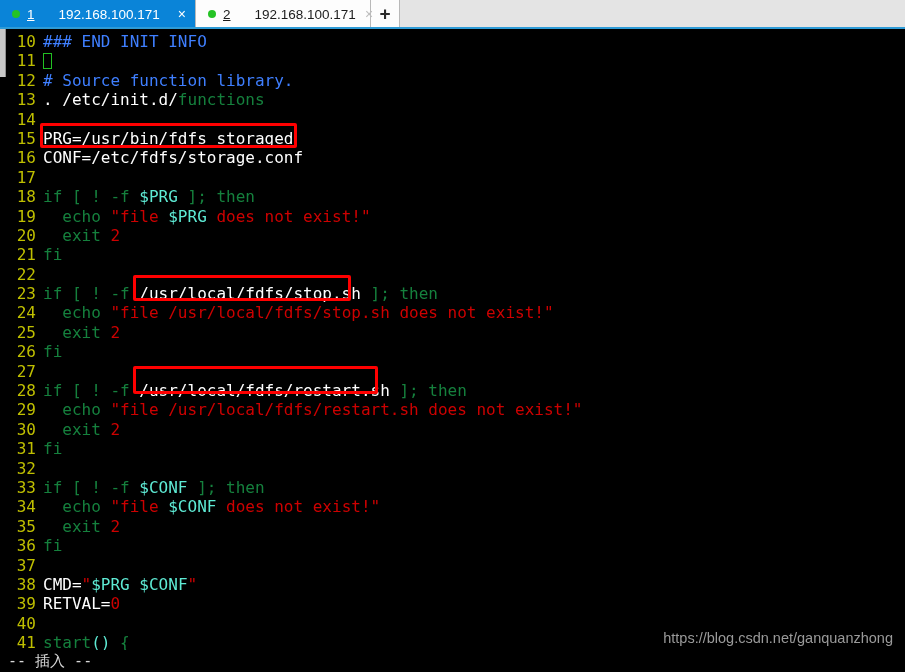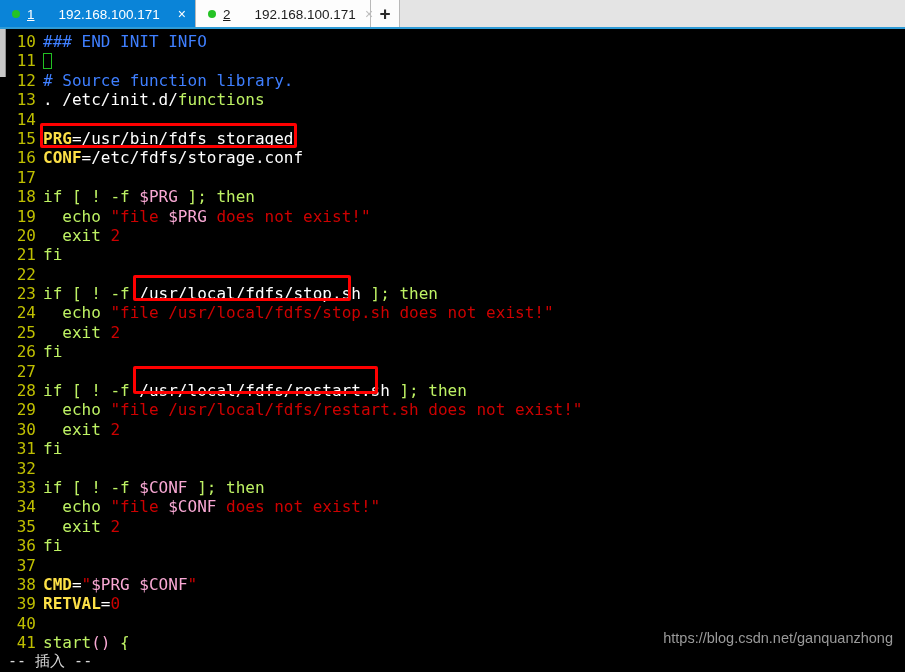--- a/index.html
+++ b/index.html
@@ -146,24 +146,24 @@
     display: inline-block;
     width: 36px;
     text-align: right;
     color: #bfbf00;
     margin-right: 7px;
   }
 
   
   .c-white   { color: #ffffff; }
   .c-blue    { color: #3f7fff; }
-  .c-cyan    { color: #fde047; font-weight: bold; }
-  .c-yellow  { color: #bef264; }
+  .c-cyan    { color: #ffffff; }
+  .c-yellow  { color: #15803d; }
   .c-red     { color: #cd0000; }
-  .c-magenta { color: #f9a8d4; }
+  .c-magenta { color: #5eead4; }
 
   .cursor-box {
     display: inline-block;
     width: 9px;
     height: 16px;
     border: 1px solid #22c022;
     box-sizing: border-box;
     vertical-align: -3px;
   }
 

